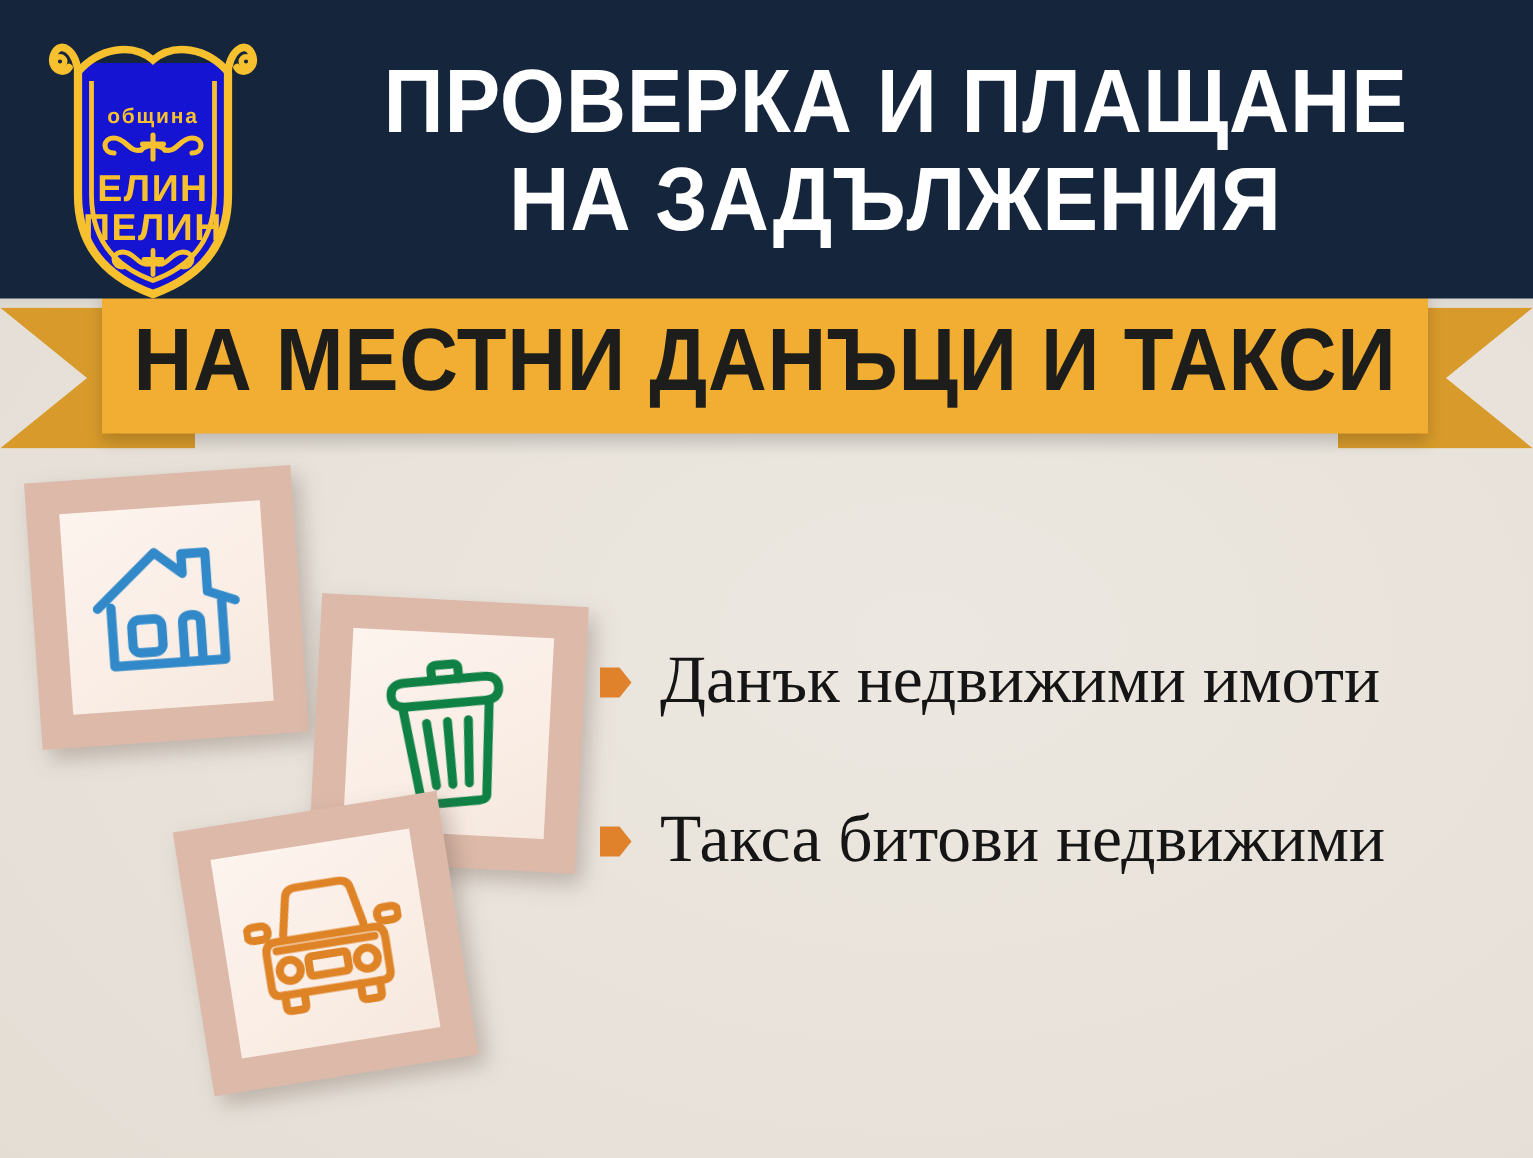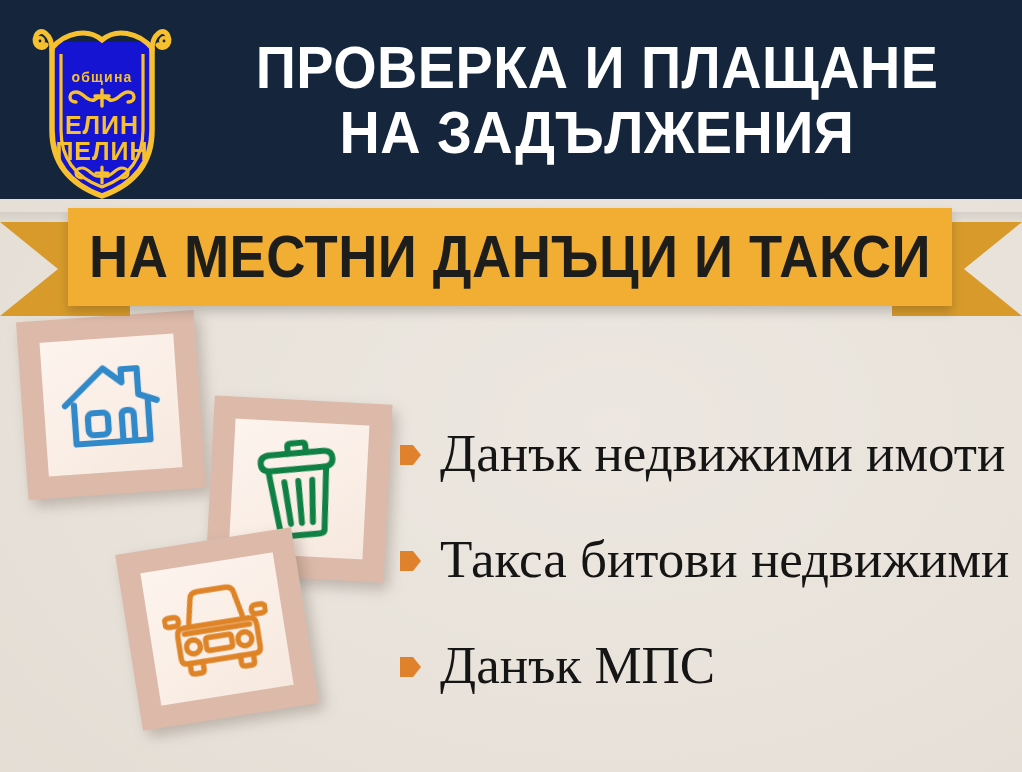--- a/index.html
+++ b/index.html
@@ -45,21 +45,21 @@
 
   
   .logo{
     position:absolute;left:26px;top:20px;width:152px;height:182px;
     z-index:8;
   }
   .logo svg{display:block;}
 
   
   .ribbon{
-    position:absolute;left:0;top:204px;width:812px;height:112px;z-index:5;text-align:center;
+    position:absolute;left:0;top:187px;width:812px;height:112px;z-index:5;text-align:center;
   }
   .ribbon-tail-left{
     position:absolute;left:0;top:18px;width:130px;height:94px;
     background:#d89b2b;
     clip-path:polygon(0 0, 130px 0, 130px 94px, 0 94px, 58px 47px);
   }
   .ribbon-tail-right{
     position:absolute;left:892px;top:18px;width:130px;height:94px;
     background:#d89b2b;
     clip-path:polygon(0 0, 130px 0, 72px 47px, 130px 94px, 0 94px);
@@ -119,21 +119,21 @@
     display:flex;align-items:center;
     height:56px;
     margin-bottom:50px;
   }
   .bullet-row:last-child{margin-bottom:0;}
   .bullet-mark{
     width:22px;height:26px;flex:0 0 22px;margin-right:18px;margin-top:4px;
   }
   .bullet-label{
     font-family:"Liberation Serif", serif;
-    font-size:53px;
+    font-size:45px;
     color:#151515;
     white-space:nowrap;
     line-height:1;
   }
 </style>
 </head>
 <body>
 
 <div id="poster">
 
@@ -376,22 +376,16 @@
       <span class="bullet-label">Данък недвижими имоти</span>
     </div>
 
     <div class="bullet-row">
       <svg class="bullet-mark" viewBox="0 0 22 26" xmlns="http://www.w3.org/2000/svg">
         <path d="M0 3 L13 3 L21 13 L13 23 L0 23 Z" fill="#e0822c"></path>
       </svg>
       <span class="bullet-label">Такса битови недвижими</span>
     </div>
 
-    <div class="bullet-row">
-      <svg class="bullet-mark" viewBox="0 0 22 26" xmlns="http://www.w3.org/2000/svg">
-        <path d="M0 3 L13 3 L21 13 L13 23 L0 23 Z" fill="#e0822c"></path>
-      </svg>
-      <span class="bullet-label">Данък МПС</span>
-    </div>
 
   </div>
 
 </div>
 
 </body></html>

